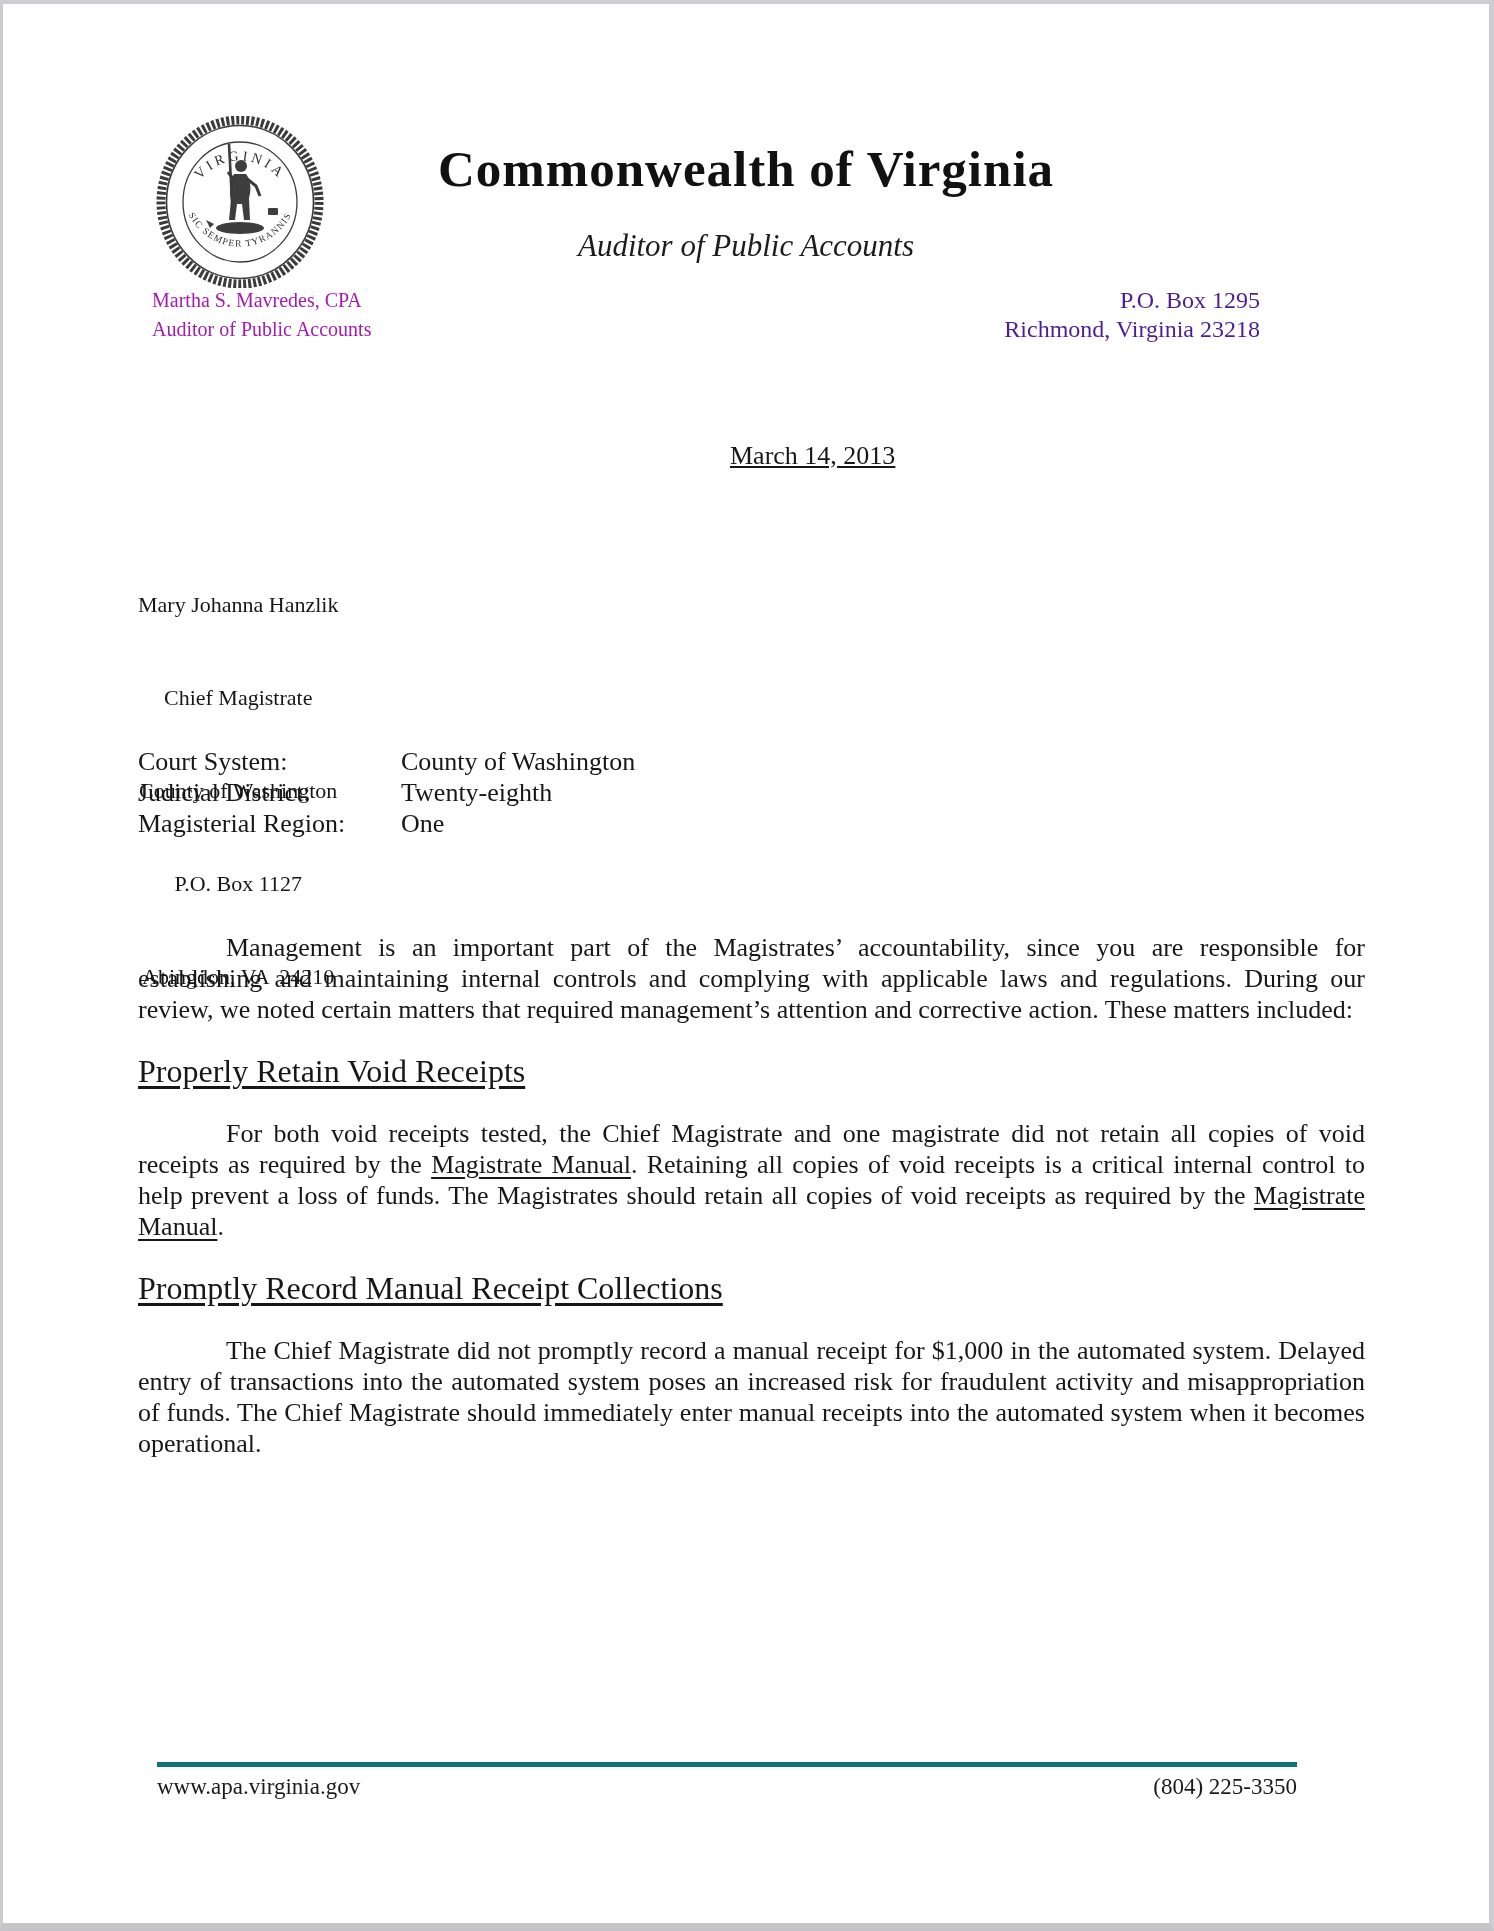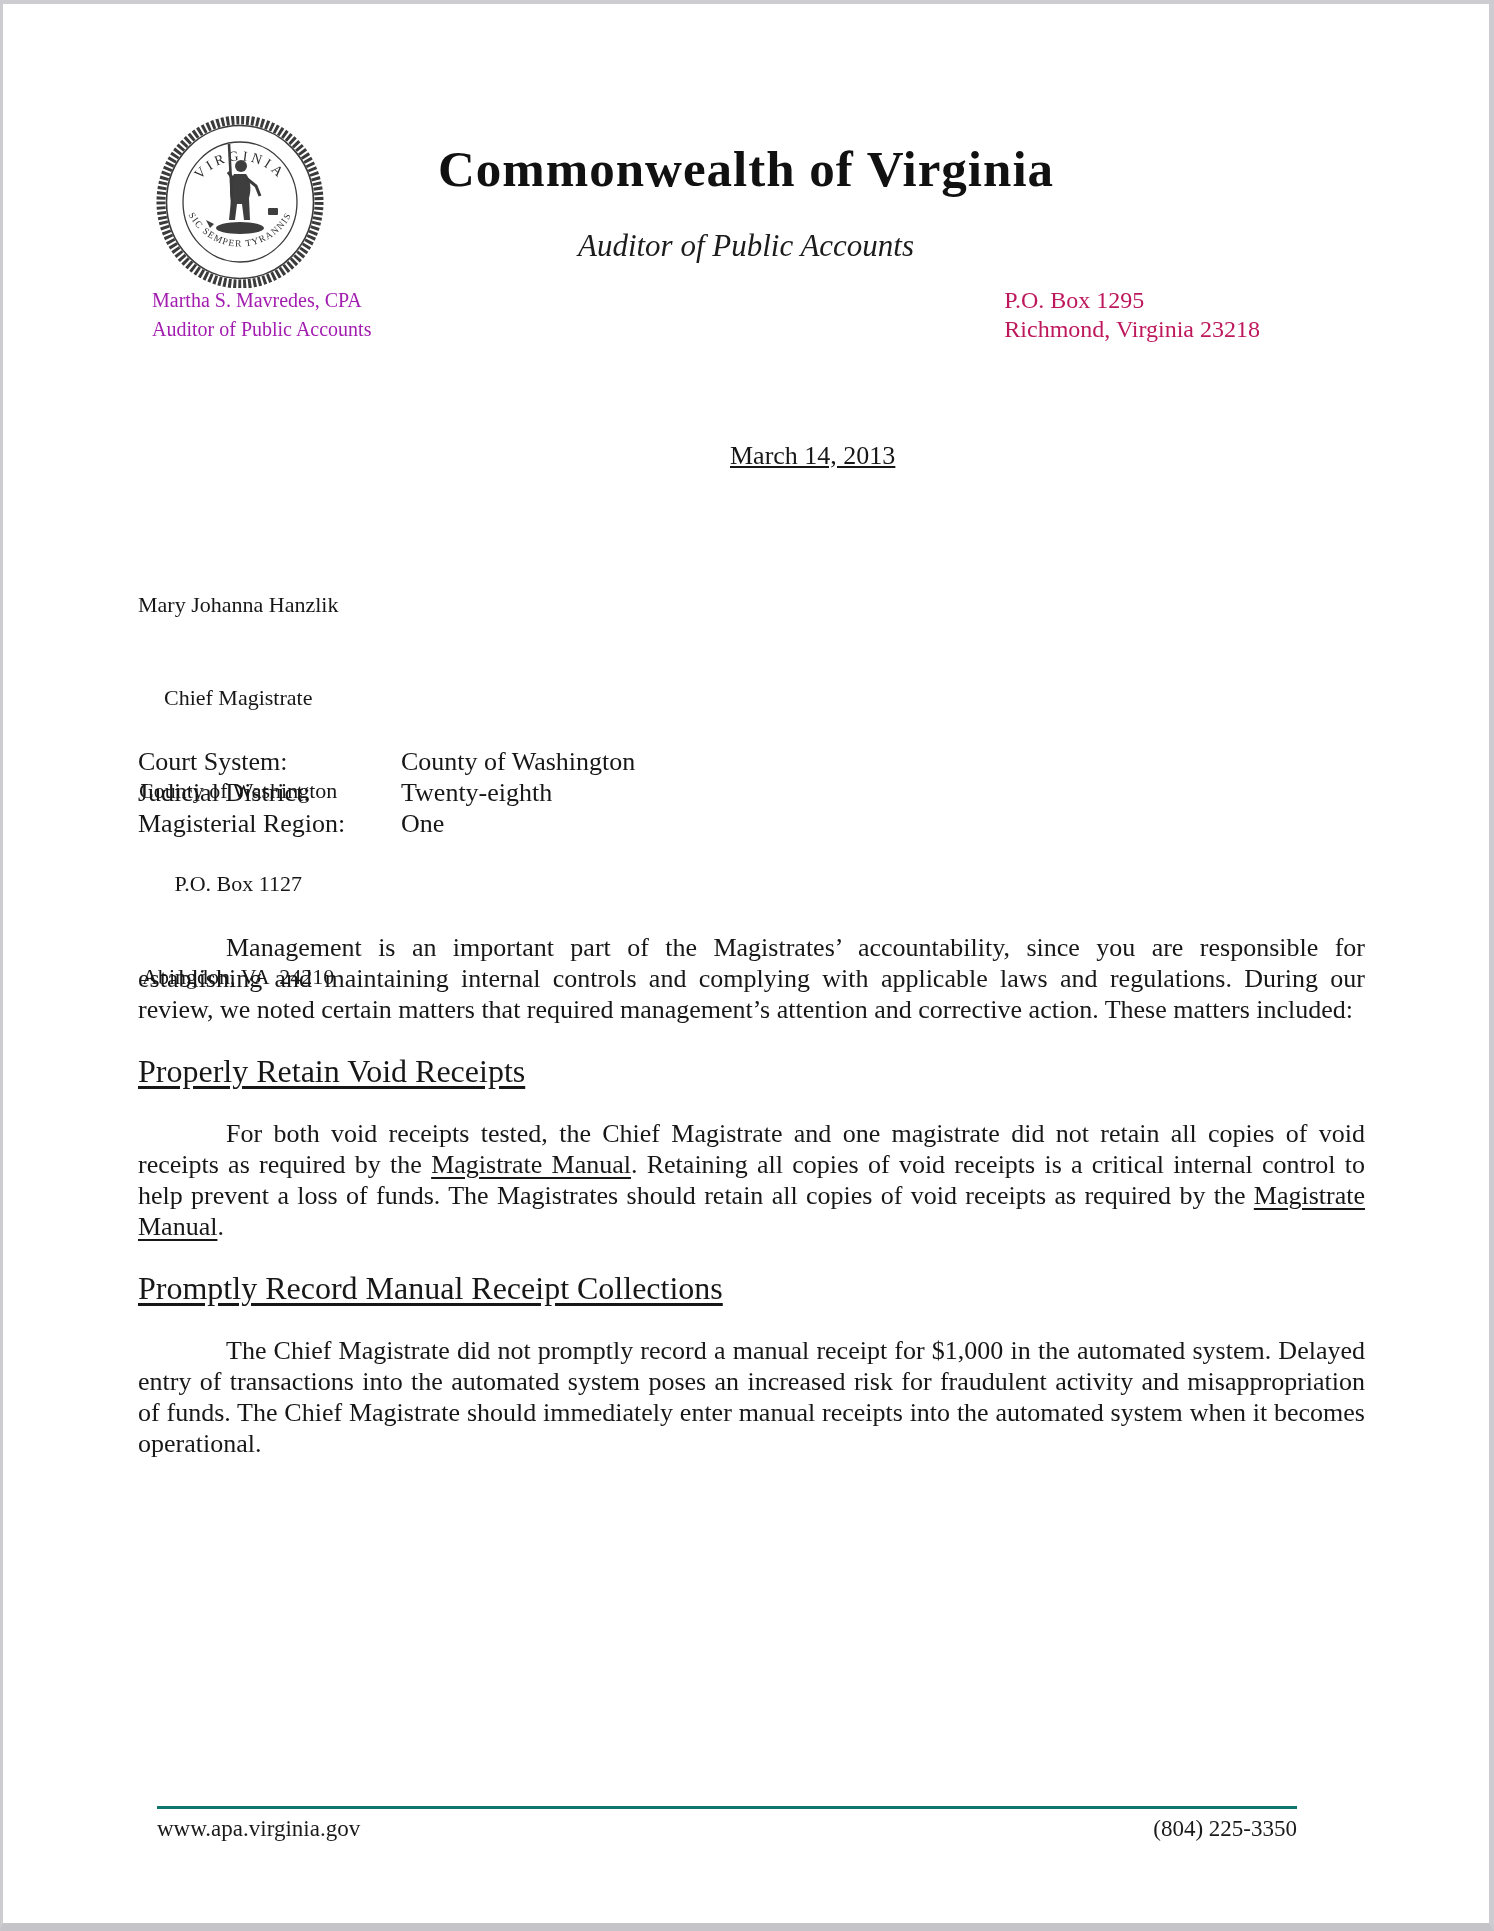--- a/index.html
+++ b/index.html
@@ -27,38 +27,38 @@
     color:#111;
   }
   .org-sub{
     position:absolute;left:0;right:0;top:224px;
     text-align:center;
     font-style:italic;
     font-size:31px;
     color:#1c1c1c;
   }
   .contact-left{position:absolute;left:149px;top:282px;font-size:20px;line-height:29px;color:#a21caf;}
-  .contact-right{position:absolute;right:229px;top:282px;text-align:left;font-size:24px;line-height:29px;color:#be185d;}
+  .contact-right{position:absolute;right:229px;top:282px;text-align:right;font-size:24px;line-height:29px;color:#4c1d95;}
   .date-line{position:absolute;left:727px;top:437px;font-size:26px;text-decoration:underline;}
   .recipient{position:absolute;left:135px;top:523px;font-size:22px;line-height:31px;white-space:pre-wrap;text-align:center;}
   .audit{position:absolute;left:135px;top:742px;font-size:26px;line-height:31px;}
   .audit-row{display:flex;}
   .audit-label{width:263px;flex:0 0 263px;}
   .body-copy{position:absolute;left:135px;top:928px;width:1227px;font-size:26px;line-height:31px;}
   .body-copy p{margin:0 0 31px 0;text-align:justify;text-indent:88px;}
   .body-copy h2{
     margin:0 0 31px 0;
     font-size:32px;font-weight:normal;
     text-decoration:underline;
     text-underline-offset:4px;
   }
   .u{text-decoration:underline;text-underline-offset:4px;}
   .footer{
-    position:absolute;left:154px;right:192px;top:1802px;
-    border-top:3px solid #0f766e;
+    position:absolute;left:154px;right:192px;top:1758px;
+    border-top:5px solid #0f766e;
     padding-top:7px;
     display:flex;justify-content:space-between;
     font-size:23px;color:#1a1a1a;
   }
   .seal-ink{stroke:#3b3b3b;fill:none;}
   .seal-fill{fill:#3e3e3e;stroke:none;}
   .seal-text{fill:#2e2e2e;font-family:"Liberation Serif",serif;}
 </style>
 </head>
 <body>

